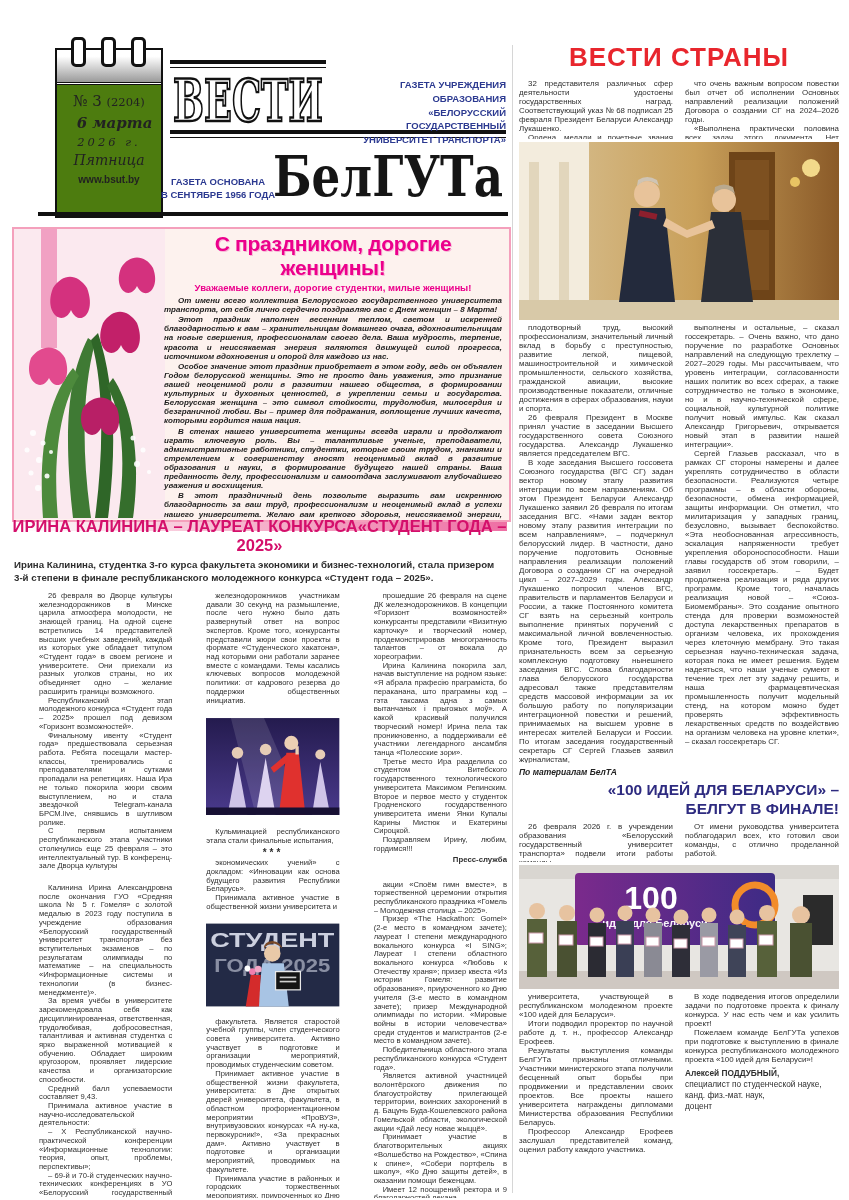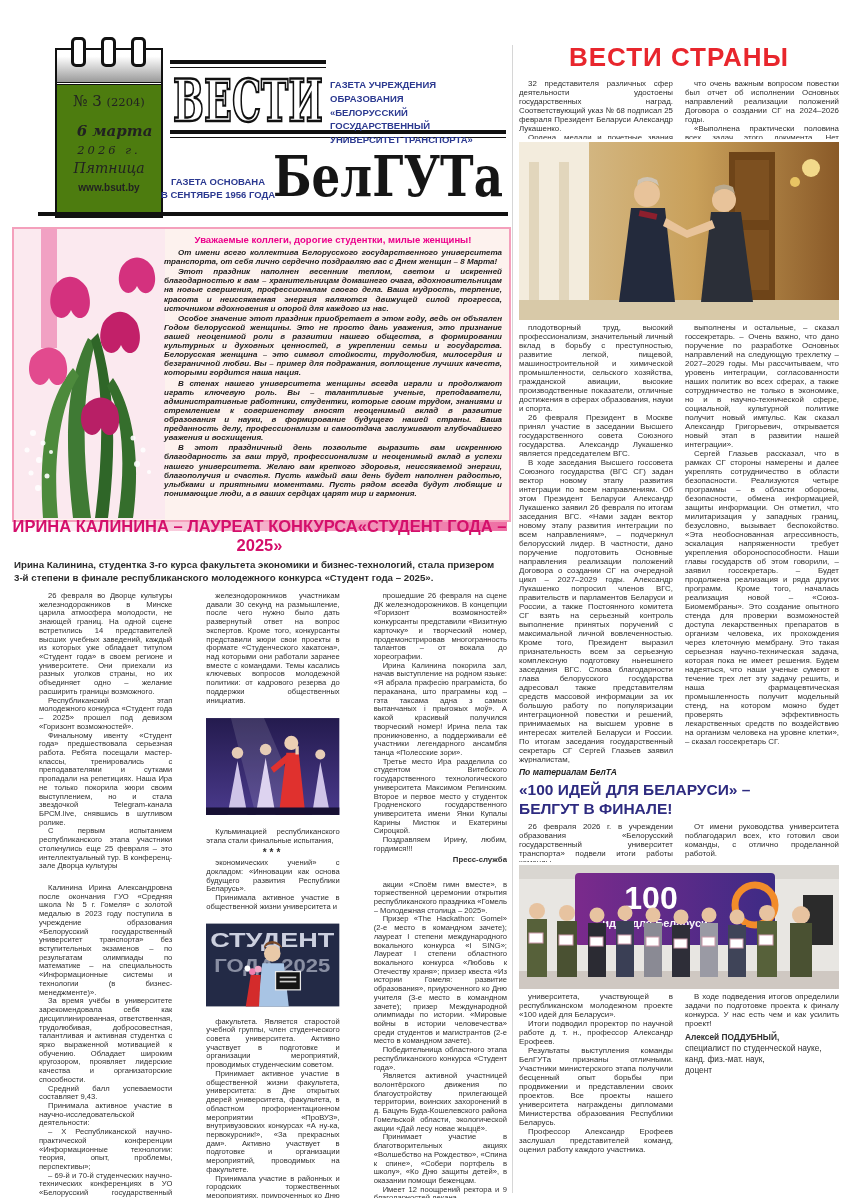--- a/index.html
+++ b/index.html
@@ -5,28 +5,28 @@
   html,body{margin:0;padding:0;background:#e9e9e9;}
   #page{position:relative;width:849px;height:1200px;background:#fff;overflow:hidden;
         font-family:"Liberation Sans",sans-serif;color:#222;}
   
   .calendar{position:absolute;left:55px;top:48px;width:104px;height:162px;border:2.5px solid #111;
             border-bottom:6px solid #111;background:#4d7c0f;text-align:center;}
   .cal-top{height:32px;background:linear-gradient(#ffffff 20%,#9a9a9a);border-bottom:3px double #111;position:relative;}
   .ring{position:absolute;top:-13px;width:9px;height:24px;border:3.5px solid #111;border-radius:5px;background:#fff;display:inline-block;}
   .cal-no{font-family:"DejaVu Serif",serif;font-size:15px;margin-top:7px;}
   .cal-no small{font-size:11.5px;}
-  .cal-date{font-family:"DejaVu Serif",serif;font-size:15px;font-weight:bold;font-style:italic;margin-top:12px;padding-left:11px;}
+  .cal-date{font-family:"DejaVu Serif",serif;font-size:15px;font-weight:bold;font-style:italic;margin-top:4px;padding-left:11px;}
   .cal-year{font-family:"DejaVu Serif",serif;font-size:11.5px;letter-spacing:3px;font-style:italic;margin-top:3px;}
   .cal-wday{font-family:"DejaVu Serif",serif;font-size:14px;font-style:italic;margin-top:3px;}
   .cal-site{font-size:10px;font-weight:bold;margin-top:6px;}
   .dblline{position:absolute;border-top:4px solid #111;border-bottom:1.5px solid #111;height:3px;}
   .vesti-svg{position:absolute;left:168px;top:65px;}
   .org{position:absolute;left:330px;top:78px;width:176px;color:#2b3990;font-weight:bold;font-size:9.5px;
-       text-align:left;line-height:1.45;}
+       text-align:right;line-height:1.45;}
   .org p{margin:0;}
   .belguta-svg{position:absolute;left:268px;top:134px;}
   .founded{position:absolute;left:158px;top:176px;width:120px;color:#2b3990;font-weight:bold;font-size:9.5px;
            text-align:center;line-height:1.35;}
   .founded p{margin:0;}
   .mast-rule{position:absolute;left:38px;top:212px;width:470px;height:4px;background:#111;}
   .vdivider{position:absolute;left:512px;top:45px;width:1px;height:1148px;background:#d6d6d6;}
   
   .pinkbox{position:absolute;left:12px;top:227px;width:495px;height:291px;border:2px solid #f4a0bc;
            background:#fdf2ee;overflow:hidden;}
@@ -55,21 +55,21 @@
   .rzone{position:absolute;left:519px;top:42px;width:320px;}
   .country-h{color:#e8262d;font-size:26px;font-weight:800;text-align:center;letter-spacing:1px;margin:0 0 6px;}
   .tworow{display:flex;gap:12px;overflow:hidden;}
   .subcol{flex:1;font-size:7.9px;line-height:1.14;color:#2f2f2f;text-align:justify;overflow:hidden;}
   .subcol p{margin:0;text-indent:9px;}
   .row1{height:60px;}
   .row2{height:440px;}
   .rowintro{height:40px;}
   .rphoto{display:block;width:100%;margin:3px 0;}
   .belta{font-style:italic;font-size:8.5px;font-weight:600;margin:4px 4px 4px 0;}
-  .ideas-h{color:#2e2b80;font-size:15.5px;font-weight:800;text-align:left;line-height:1.2;margin:2px 0 4px;}
+  .ideas-h{color:#2e2b80;font-size:15.5px;font-weight:800;text-align:right;line-height:1.2;margin:2px 0 4px;}
   .sig100{font-size:8.3px;line-height:1.3;margin-top:4px;}
   .sig100 .nm{font-weight:bold;}
 </style>
 </head>
 <body>
 
 <div id="page">
 
   <div class="calendar">
     <div class="cal-top">
@@ -135,20 +135,21 @@
           <circle cx="18" cy="245" r="2.5"></circle>
         <circle cx="34" cy="248" r="2.5"></circle>
           <circle cx="25" cy="260" r="3"></circle>
           <circle cx="120" cy="210" r="2.5"></circle>
         <circle cx="130" cy="222" r="2.5"></circle>
           <circle cx="124" cy="236" r="3"></circle>
           <circle cx="136" cy="244" r="2"></circle>
       </g>
     </svg>
     <div class="greet-content">
+      <h1 class="greet-h">С праздником, дорогие женщины!</h1>
       <div class="greet-sub">Уважаемые коллеги, дорогие студентки, милые женщины!</div>
       <div>
           <p class="gp">От имени всего коллектива Белорусского государственного университета транспорта, от себя лично сердечно поздравляю вас с Днем женщин – 8 Марта!</p>
           <p class="gp">Этот праздник наполнен весенним теплом, светом и искренней благодарностью к вам – хранительницам домашнего очага, вдохновительницам на новые свершения, профессионалам своего дела. Ваша мудрость, терпение, красота и неиссякаемая энергия являются движущей силой прогресса, источником вдохновения и опорой для каждого из нас.</p>
           <p class="gp">Особое значение этот праздник приобретает в этом году, ведь он объявлен Годом белорусской женщины. Это не просто дань уважения, это признание вашей неоценимой роли в развитии нашего общества, в формировании культурных и духовных ценностей, в укреплении семьи и государства. Белорусская женщина – это символ стойкости, трудолюбия, милосердия и безграничной любви. Вы – пример для подражания, воплощение лучших качеств, которыми гордится наша нация.</p>
           <p class="gp">В стенах нашего университета женщины всегда играли и продолжают играть ключевую роль. Вы – талантливые ученые, преподаватели, административные работники, студентки, которые своим трудом, знаниями и стремлением к совершенству вносят неоценимый вклад в развитие образования и науки, в формирование будущего нашей страны. Ваша преданность делу, профессионализм и самоотдача заслуживают глубочайшего уважения и восхищения.</p>
           <p class="gp">В этот праздничный день позвольте выразить вам искреннюю благодарность за ваш труд, профессионализм и неоценимый вклад в успехи нашего университета. Желаю вам крепкого здоровья, неиссякаемой энергии, благополучия и счастья. Пусть каждый ваш день будет наполнен радостью, улыбками и приятными моментами. Пусть рядом всегда будут любящие и понимающие люди, а в ваших сердцах царят мир и гармония.</p>
         </div>
 
     </div>
@@ -401,20 +402,21 @@
     <div class="tworow">
       <div class="subcol">
           <p>университета, участвующей в республиканском молодежном проекте «100 идей для Беларуси».</p>
           <p>Итоги подводил проректор по научной работе д. т. н., профессор Александр Ерофеев.</p>
           <p>Результаты выступления команды БелГУТа признаны отличными. Участники министерского этапа получили бесценный опыт борьбы при продвижении и представлении своих проектов. Все проекты нашего университета награждены дипломами Министерства образования Республики Беларусь.</p>
           <p>Профессор Александр Ерофеев заслушал представителей команд, оценил работу каждого участника.</p>
         </div>
       <div class="subcol">
         <div>
             <p>В ходе подведения итогов определили задачи по подготовке проекта к финалу конкурса. У нас есть чем и как усилить проект!</p>
+            <p>Пожелаем команде БелГУТа успехов при подготовке к выступлению в финале конкурса республиканского молодежного проекта «100 идей для Беларуси»!</p>
           </div>
         <div class="sig100">
           <span class="nm">Алексей ПОДДУБНЫЙ,</span><br>
           <span>специалист по студенческой науке,</span><br>
           <span>канд. физ.-мат. наук,</span><br>
           <span>доцент</span>
         </div>
       </div>
     </div>
   </div>

